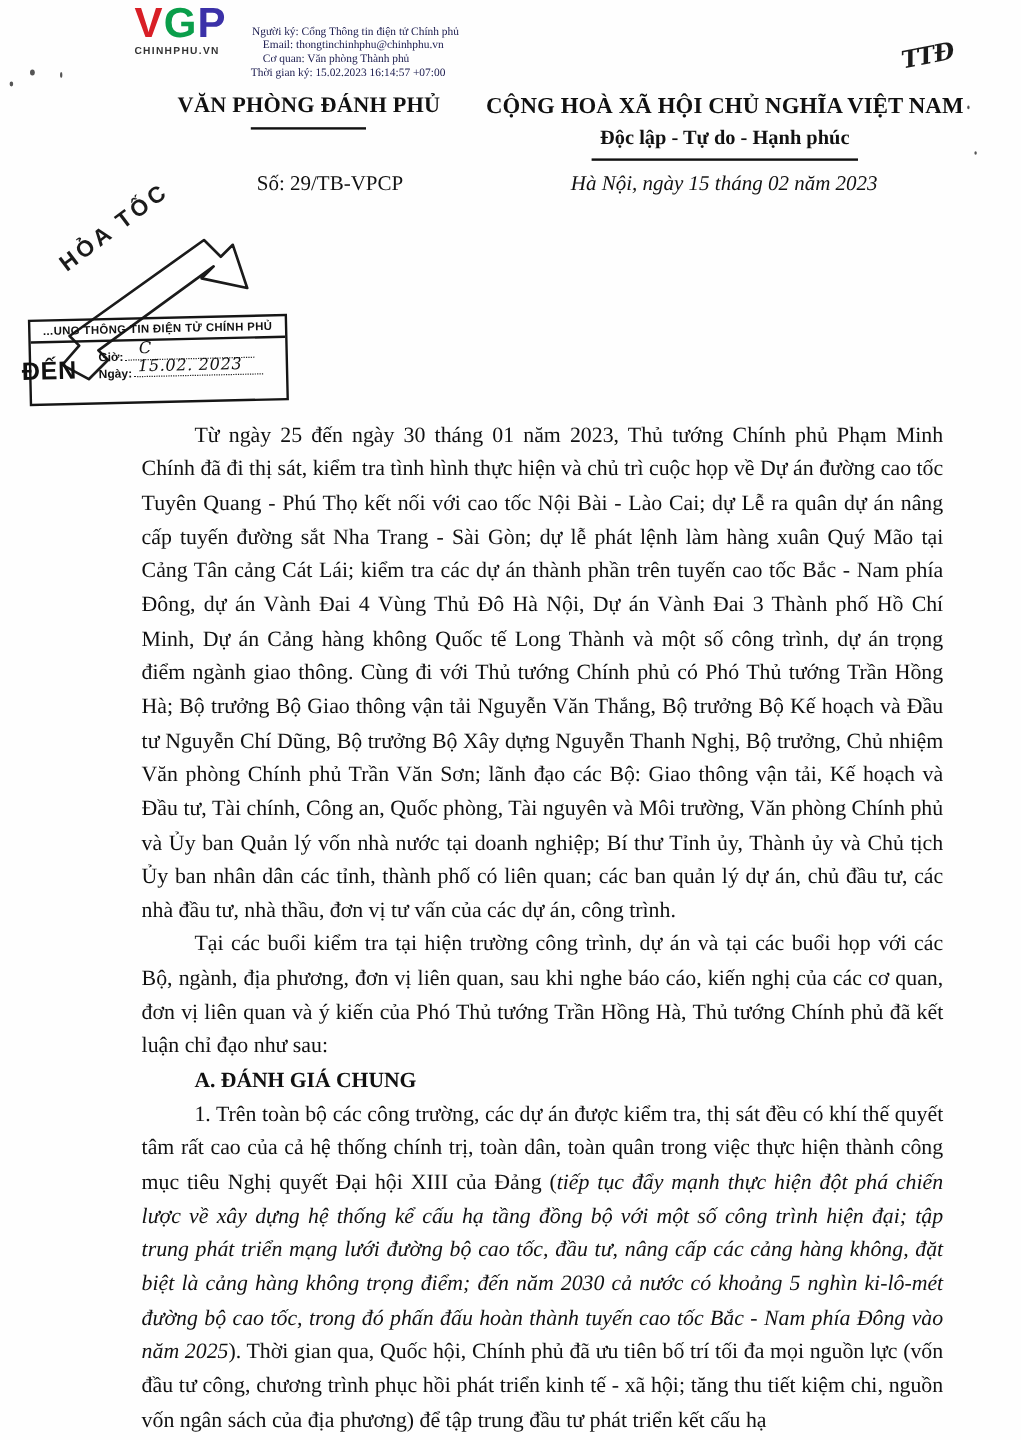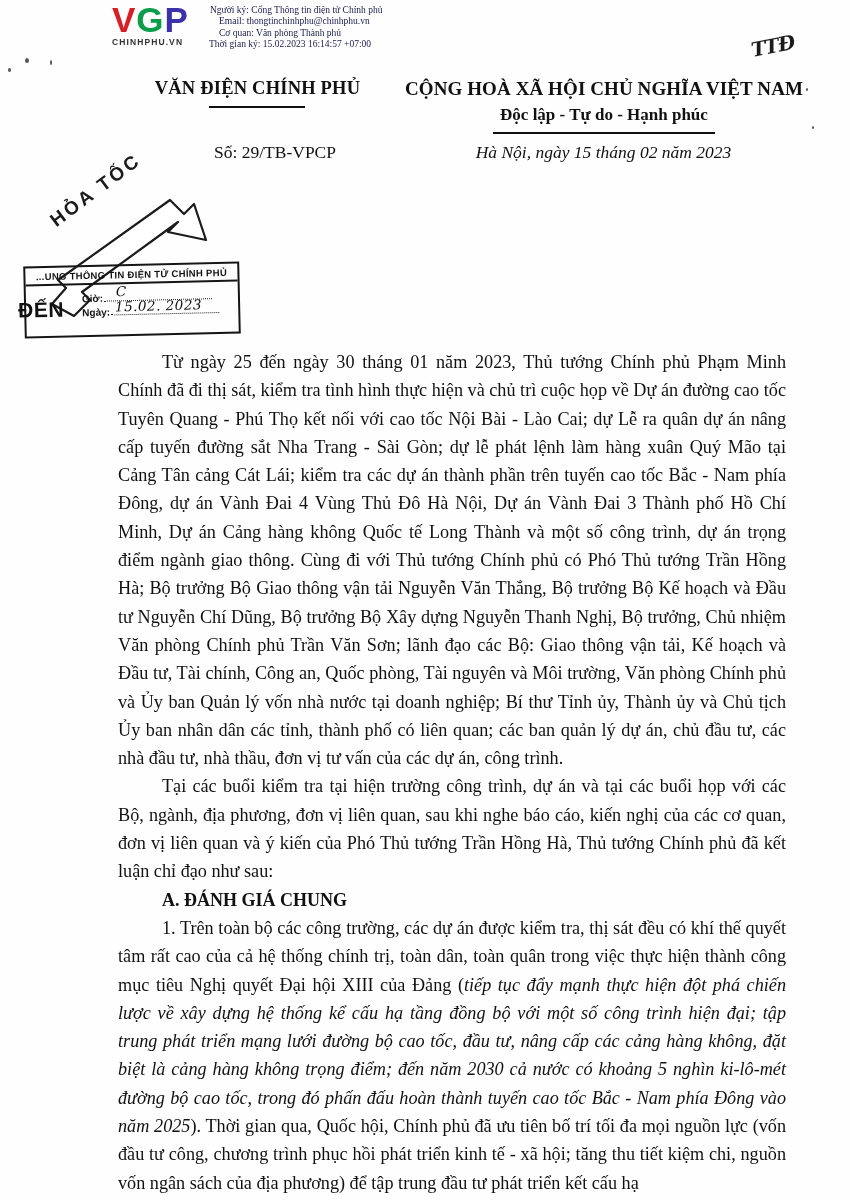--- a/index.html
+++ b/index.html
@@ -45,21 +45,21 @@
   .vgp-domain {
     font-family: "Liberation Sans", "DejaVu Sans", sans-serif;
     font-weight: bold;
     font-size: 8.5px;
     letter-spacing: 1.1px;
     color: #333;
     margin-top: 1px;
   }
   .sig-lines {
     margin-left: 2px;
-    margin-top: 3px;
+    margin-top: 20px;
     font-family: "Liberation Serif", "DejaVu Serif", serif;
     font-size: 9.5px;
     line-height: 11.4px;
     color: #1a1a4e;
     white-space: nowrap;
   }
   .sig-lines .indent { padding-left: 9px; }
   .sig-lines .sig-time { margin-left: -1px; }
 
   
@@ -332,21 +332,21 @@
       <div class="indent">Email: thongtinchinhphu@chinhphu.vn</div>
       <div class="indent">Cơ quan: Văn phòng Thành phủ</div>
       <div class="sig-time">Thời gian ký: 15.02.2023 16:14:57 +07:00</div>
     </div>
   </div>
 
   <div class="hand-mark">TTĐ</div>
 
   <div class="doc-head">
     <div class="head-left">
-      <div class="org-name">VĂN ĐIỆN CHÍNH PHỦ</div>
+      <div class="org-name">VĂN PHÒNG ĐÁNH PHỦ</div>
       <div class="rule-short"></div>
     </div>
     <div class="head-right">
       <div class="nation-name">CỘNG HOÀ XÃ HỘI CHỦ NGHĨA VIỆT NAM</div>
       <div class="motto">Độc lập - Tự do - Hạnh phúc</div>
       <div class="rule-long"></div>
     </div>
   </div>
 
   <div class="doc-meta">

